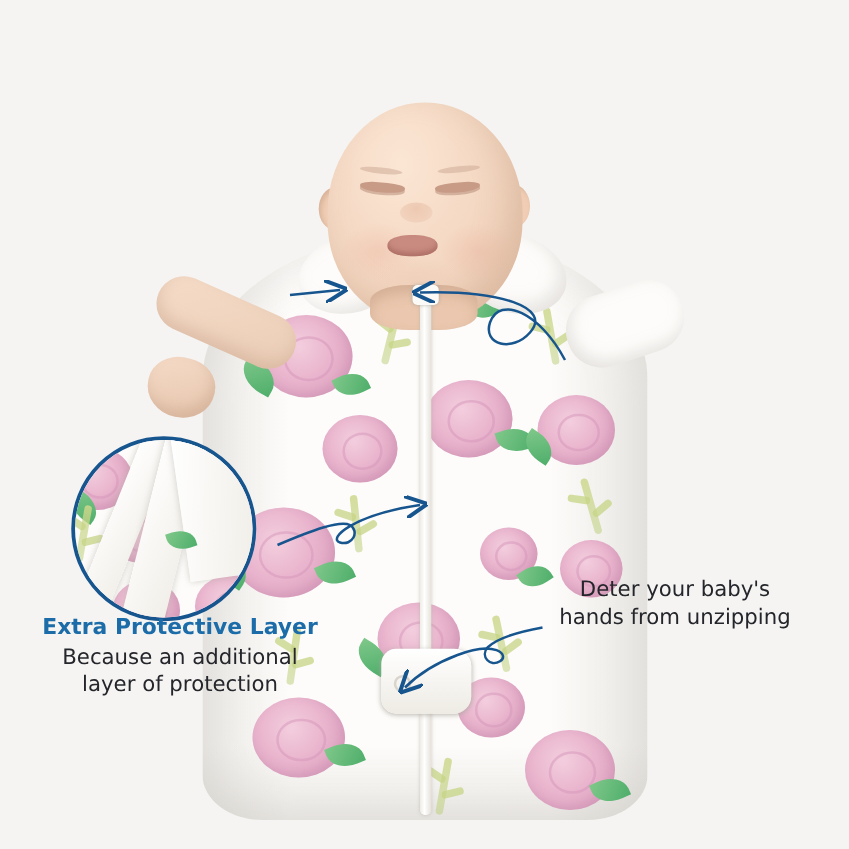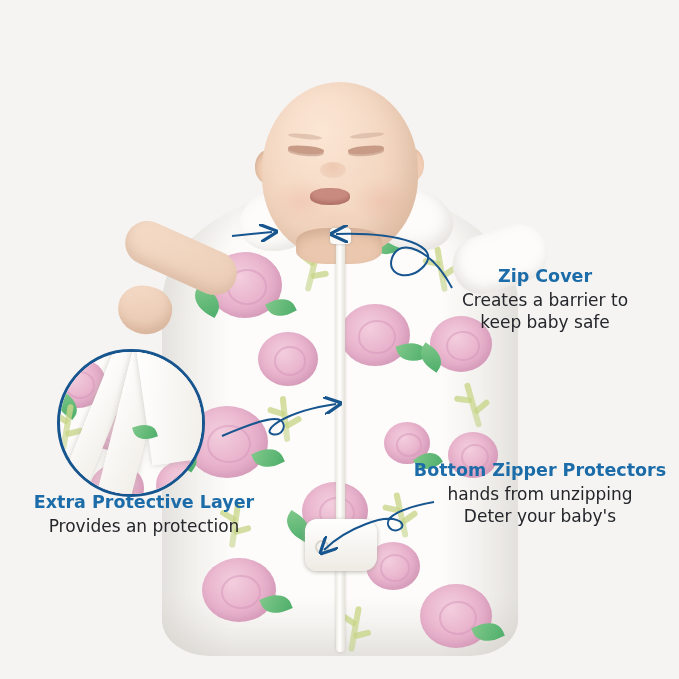--- a/index.html
+++ b/index.html
@@ -274,30 +274,25 @@
 
     <path d="M452,288 C432,250 400,236 392,258 C386,276 410,282 424,266 C442,246 400,232 336,234" fill="none" stroke="#17558f" stroke-width="2" marker-end="url(#ah)"></path>
 
     <path d="M222,436 C250,424 272,416 280,420 C288,425 282,437 272,434 C262,431 282,412 336,404" fill="none" stroke="#17558f" stroke-width="2" marker-end="url(#ah)"></path>
 
     <path d="M434,502 C412,506 396,512 390,518 C384,525 392,534 400,529 C408,524 396,512 366,524 C350,530 334,540 324,550" fill="none" stroke="#17558f" stroke-width="2" marker-end="url(#ah)"></path>
   </svg>
 
 
 
-  <div class="ann a-zip">
-    <h3>Zip Cover</h3>
-    <p>Creates a barrier to</p>
-    <p>keep baby safe</p>
-  </div>
 
   <div class="ann a-bottom">
-    <h3>Bottom Zipper Protectors</h3>
+    <p>Deter your baby's</p>
     <p>hands from unzipping</p>
-    <p>Deter your baby's</p>
   </div>
 
   <div class="ann a-extra">
     <h3>Extra Protective Layer</h3>
-    <p>Provides an protection</p>
+    <p>Because an additional</p>
+    <p>layer of protection</p>
   </div>
 
 </div>
 
 </body></html>

